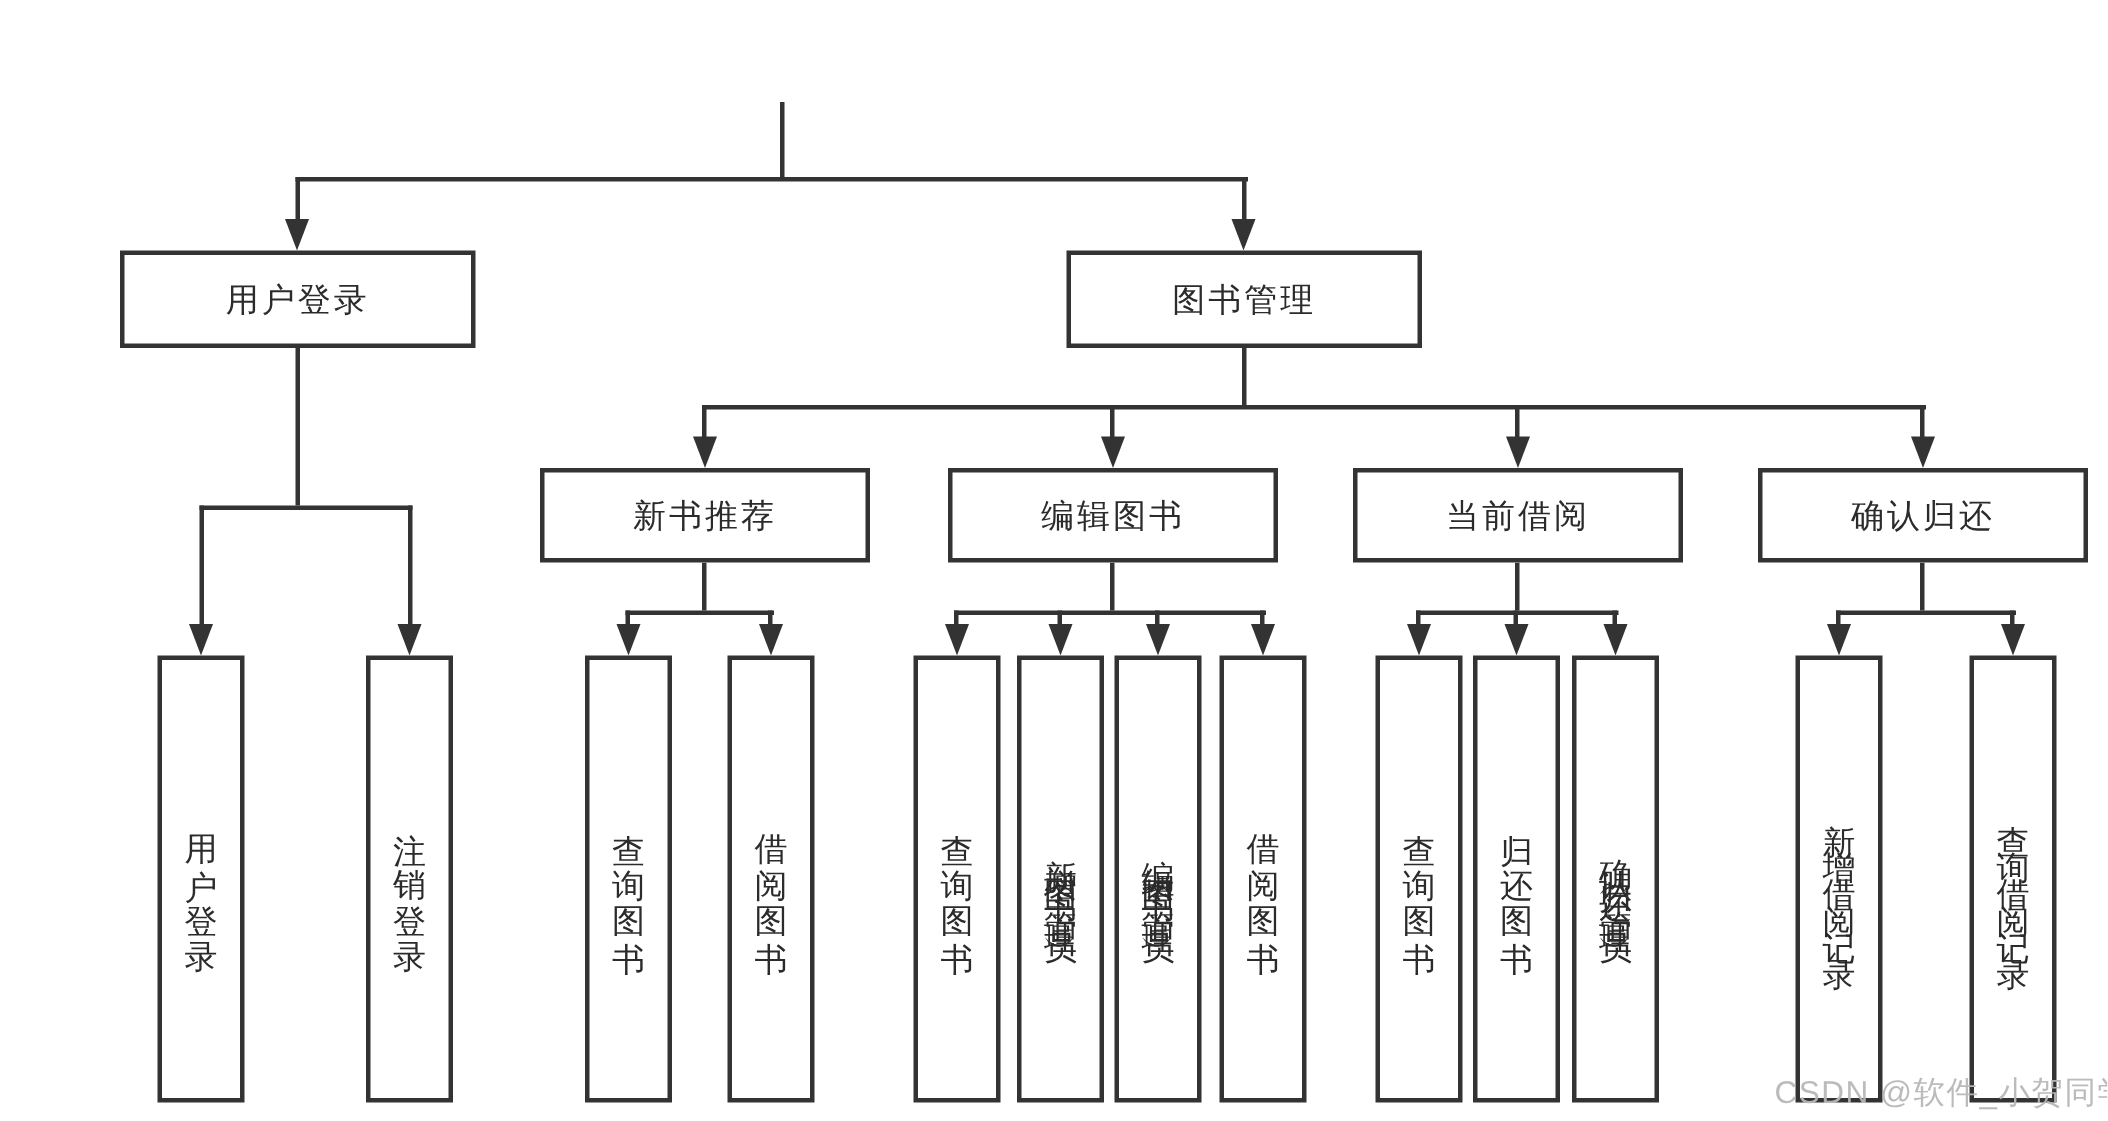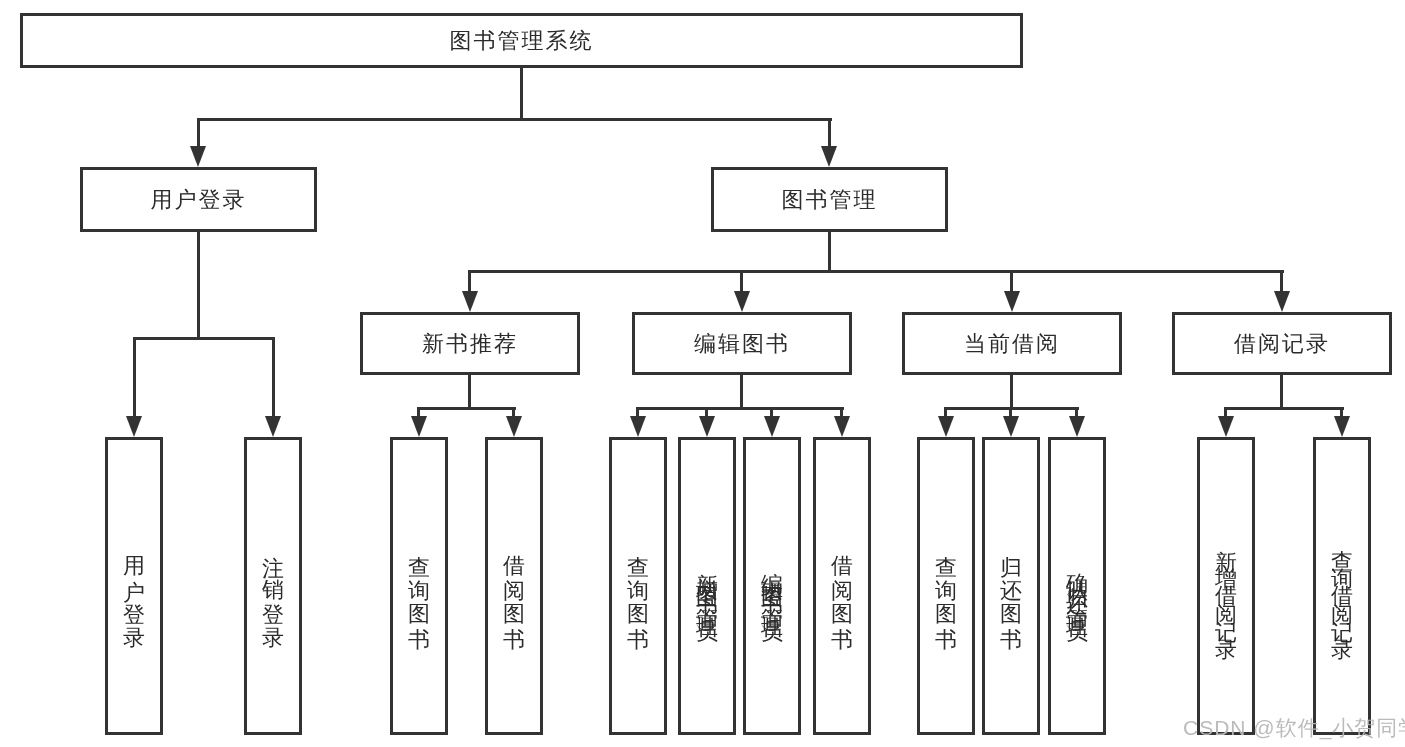--- a/index.html
+++ b/index.html
@@ -51,33 +51,32 @@
     color: rgba(183,183,183,0.95);
     z-index: 5;
     white-space: nowrap;
   }
 </style>
 </head>
 <body>
 
 <div class="canvas">
 
-  <div class="box" style="left:20px; top:13px; width:1003px; height:55px;">图书管理系统</div>
 
   <div class="box" style="left:80px; top:167px; width:237px; height:65px;">用户登录</div>
 
   <div class="box" style="left:711px; top:167px; width:237px; height:65px;">图书管理</div>
 
   <div class="box" style="left:360px; top:312px; width:220px; height:63px;">新书推荐</div>
 
   <div class="box" style="left:632px; top:312px; width:220px; height:63px;">编辑图书</div>
 
   <div class="box" style="left:902px; top:312px; width:220px; height:63px;">当前借阅</div>
 
-  <div class="box" style="left:1172px; top:312px; width:220px; height:63px;">借阅记录</div>
+  <div class="box" style="left:1172px; top:312px; width:220px; height:63px;">确认归还</div>
 
   <div class="box vbox ls4" style="left:105px; top:437px; width:58px; height:298px;">用户登录</div>
 
   <div class="box vbox ls4" style="left:244px; top:437px; width:58px; height:298px;">注销登录</div>
 
   <div class="box vbox ls4" style="left:390px; top:437px; width:58px; height:298px;">查询图书</div>
 
   <div class="box vbox ls4" style="left:485px; top:437px; width:58px; height:298px;">借阅图书</div>
 
   <div class="box vbox ls4" style="left:609px; top:437px; width:58px; height:298px;">查询图书</div>

